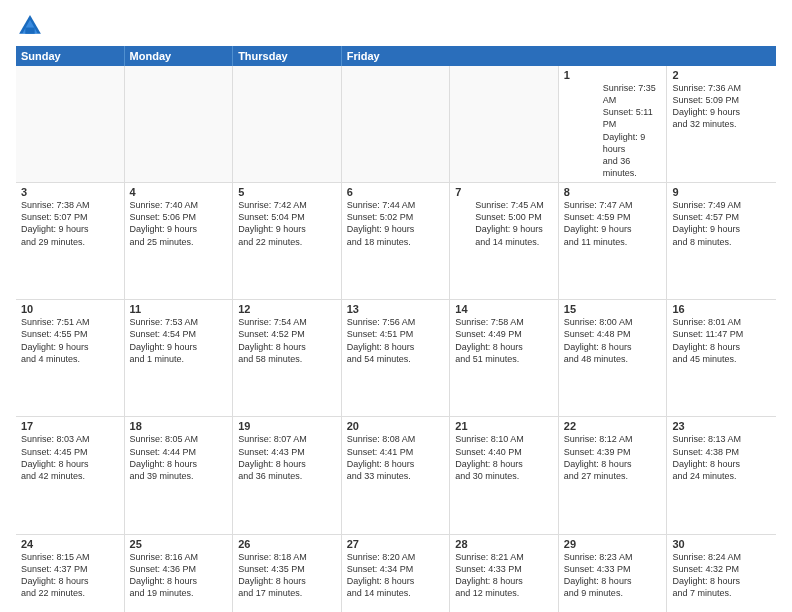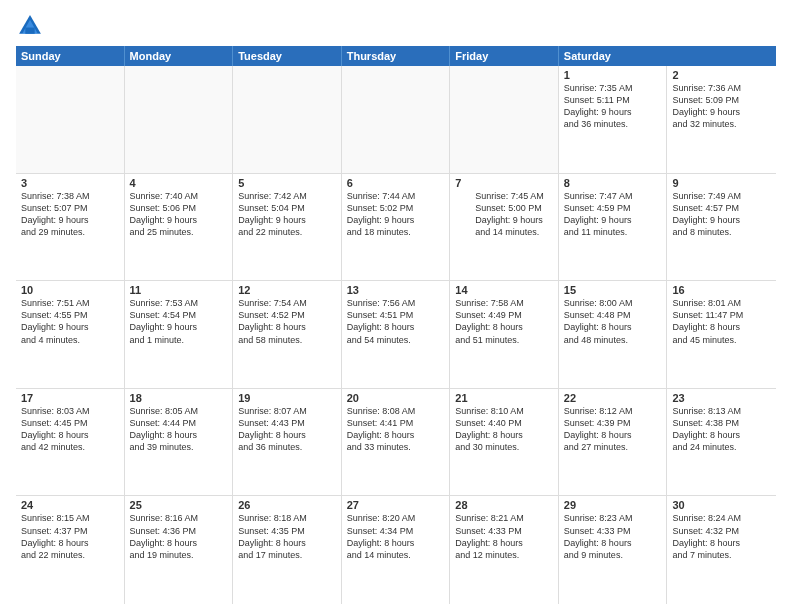--- a/index.html
+++ b/index.html
@@ -122,35 +122,33 @@
     <div class="title-block">
       <div class="month-title"></div>
       <div class="subtitle"></div>
     </div>
   </div>
 
   <div class="calendar">
     <div class="cal-header">
     <div class="cal-header-cell">Sunday</div>
         <div class="cal-header-cell">Monday</div>
-        <div class="cal-header-cell">Tuesday</div>
         <div class="cal-header-cell">Thursday</div>
         <div class="cal-header-cell">Friday</div>
-        <div class="cal-header-cell">Saturday</div>
       </div>
     <div class="cal-body">
     <div class="cal-row">
           <div class="cal-cell empty"></div>
           <div class="cal-cell empty"></div>
           <div class="cal-cell empty"></div>
           <div class="cal-cell empty"></div>
           <div class="cal-cell empty"></div>
           <div class="cal-cell">
             <span class="day-num">1</span>
-            <div class="day-info" style="white-space: pre-line;">Sunrise: 7:35 AM
+            <div class="day-info" style="white-space: pre-line; margin-left: 39px;">Sunrise: 7:35 AM
 Sunset: 5:11 PM
 Daylight: 9 hours
 and 36 minutes.</div>
           </div>
           <div class="cal-cell">
             <span class="day-num">2</span>
             <div class="day-info" style="white-space: pre-line;">Sunrise: 7:36 AM
 Sunset: 5:09 PM
 Daylight: 9 hours
 and 32 minutes.</div>

